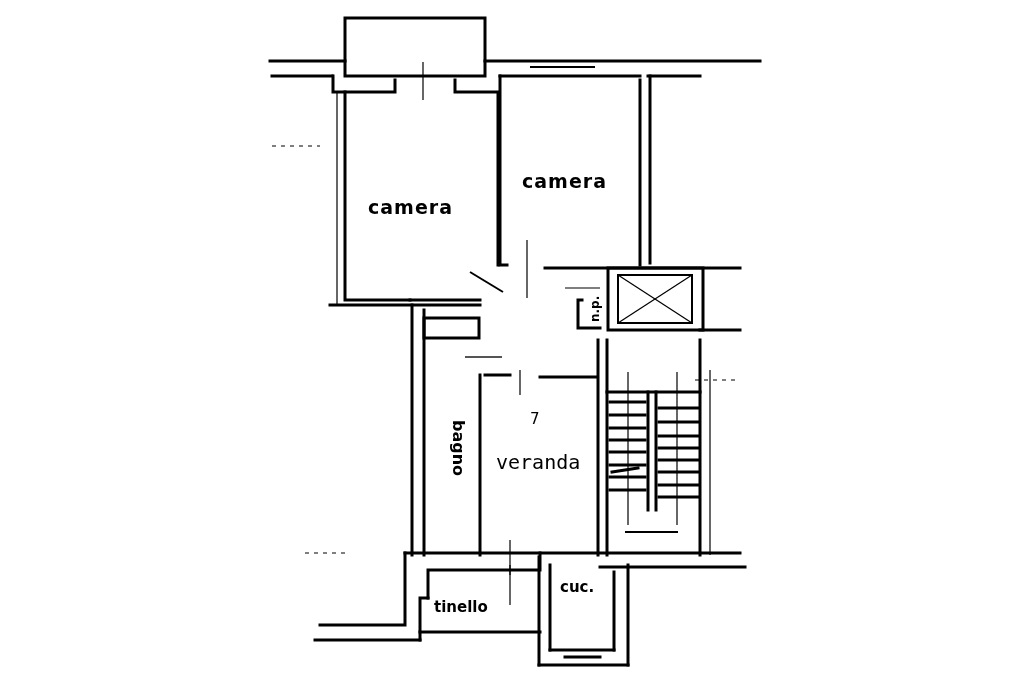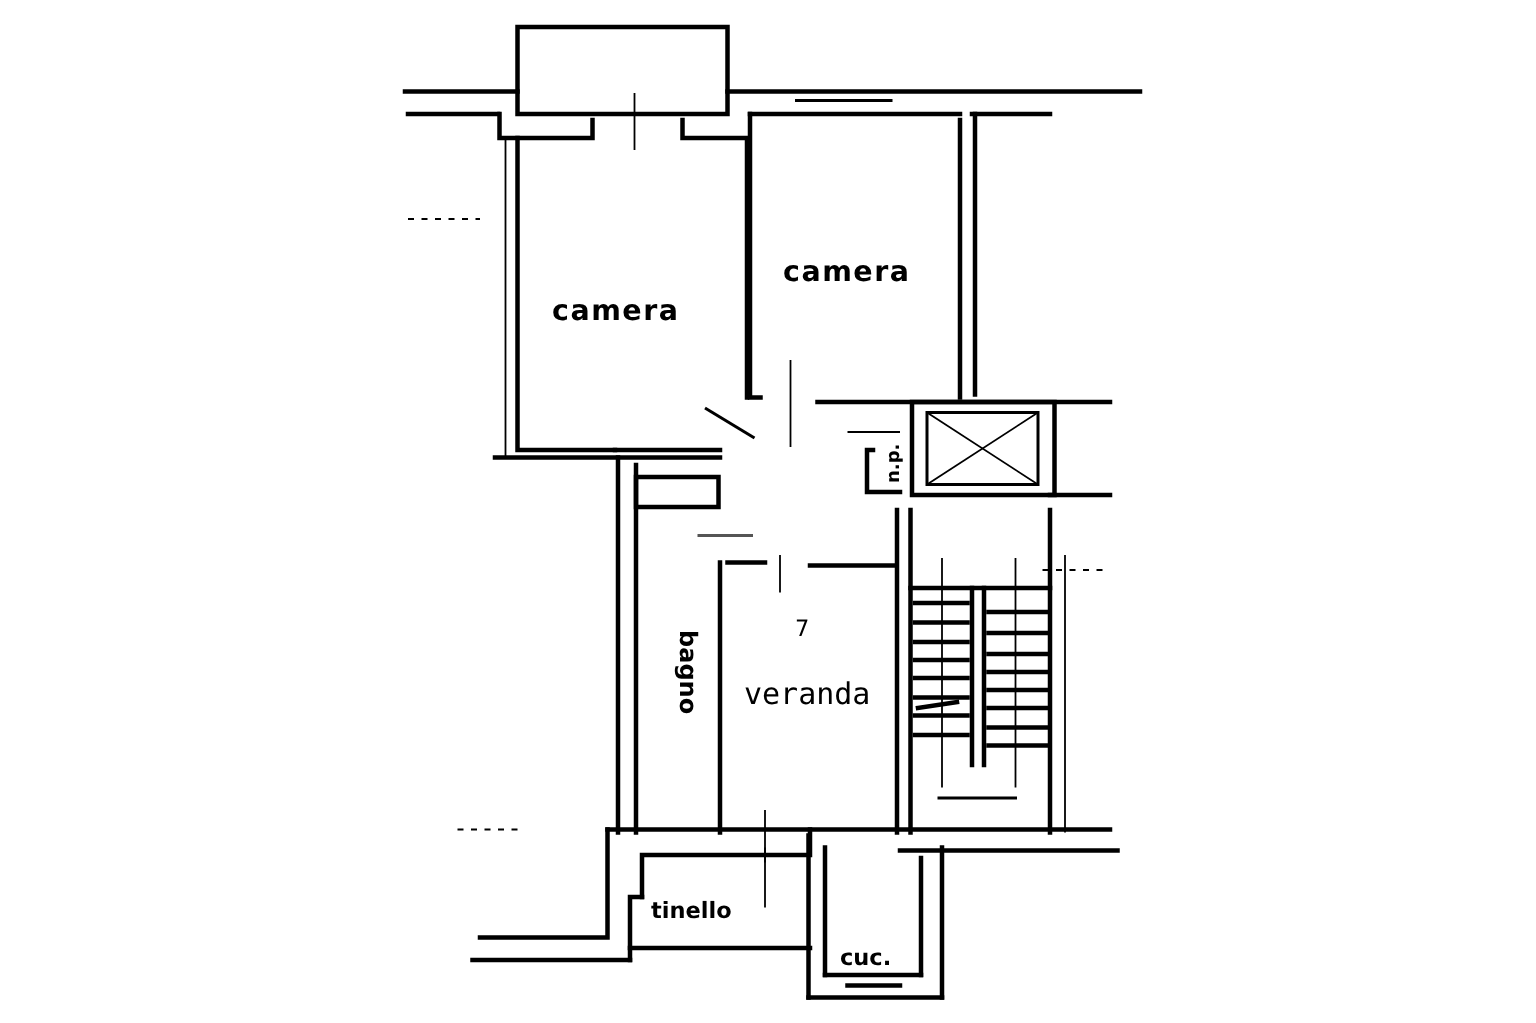--- a/index.html
+++ b/index.html
@@ -135,14 +135,14 @@
   <line class="dash" x1="272" y1="146" x2="320" y2="146"></line>
   <line class="dash" x1="695" y1="380" x2="740" y2="380"></line>
 </svg>
 
 <div class="lbl lbl-camera" style="left:368px; top:196px;">camera</div>
 <div class="lbl lbl-camera" style="left:522px; top:170px;">camera</div>
 <div class="lbl lbl-small" style="left:530px; top:410px; font-weight:normal;">7</div>
 <div class="lbl lbl-tinello" style="left:496px; top:450px;">veranda</div>
 <div class="lbl lbl-rot" style="left:468px; top:420px;">bagno</div>
 <div class="lbl lbl-small" style="left:434px; top:598px;">tinello</div>
-<div class="lbl lbl-small" style="left:560px; top:629px;text-align:right;">cuc.</div>
+<div class="lbl lbl-small" style="left:560px; top:578px;text-align:right;">cuc.</div>
 <div class="lbl lbl-np" style="left:588px; top:322px;">n.p.</div>
 
 </body></html>

